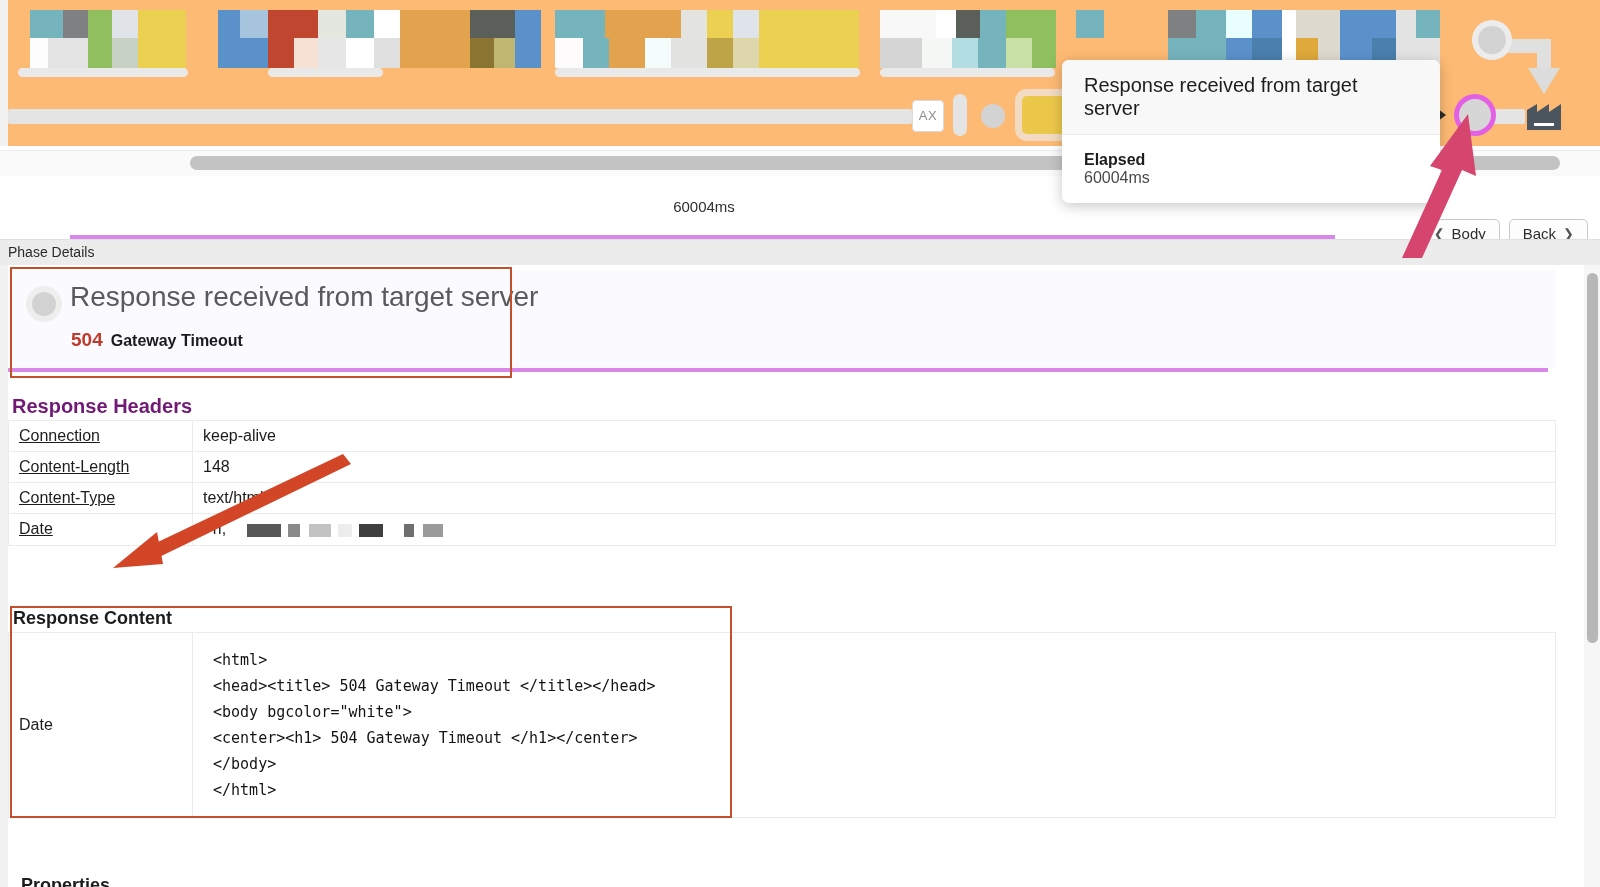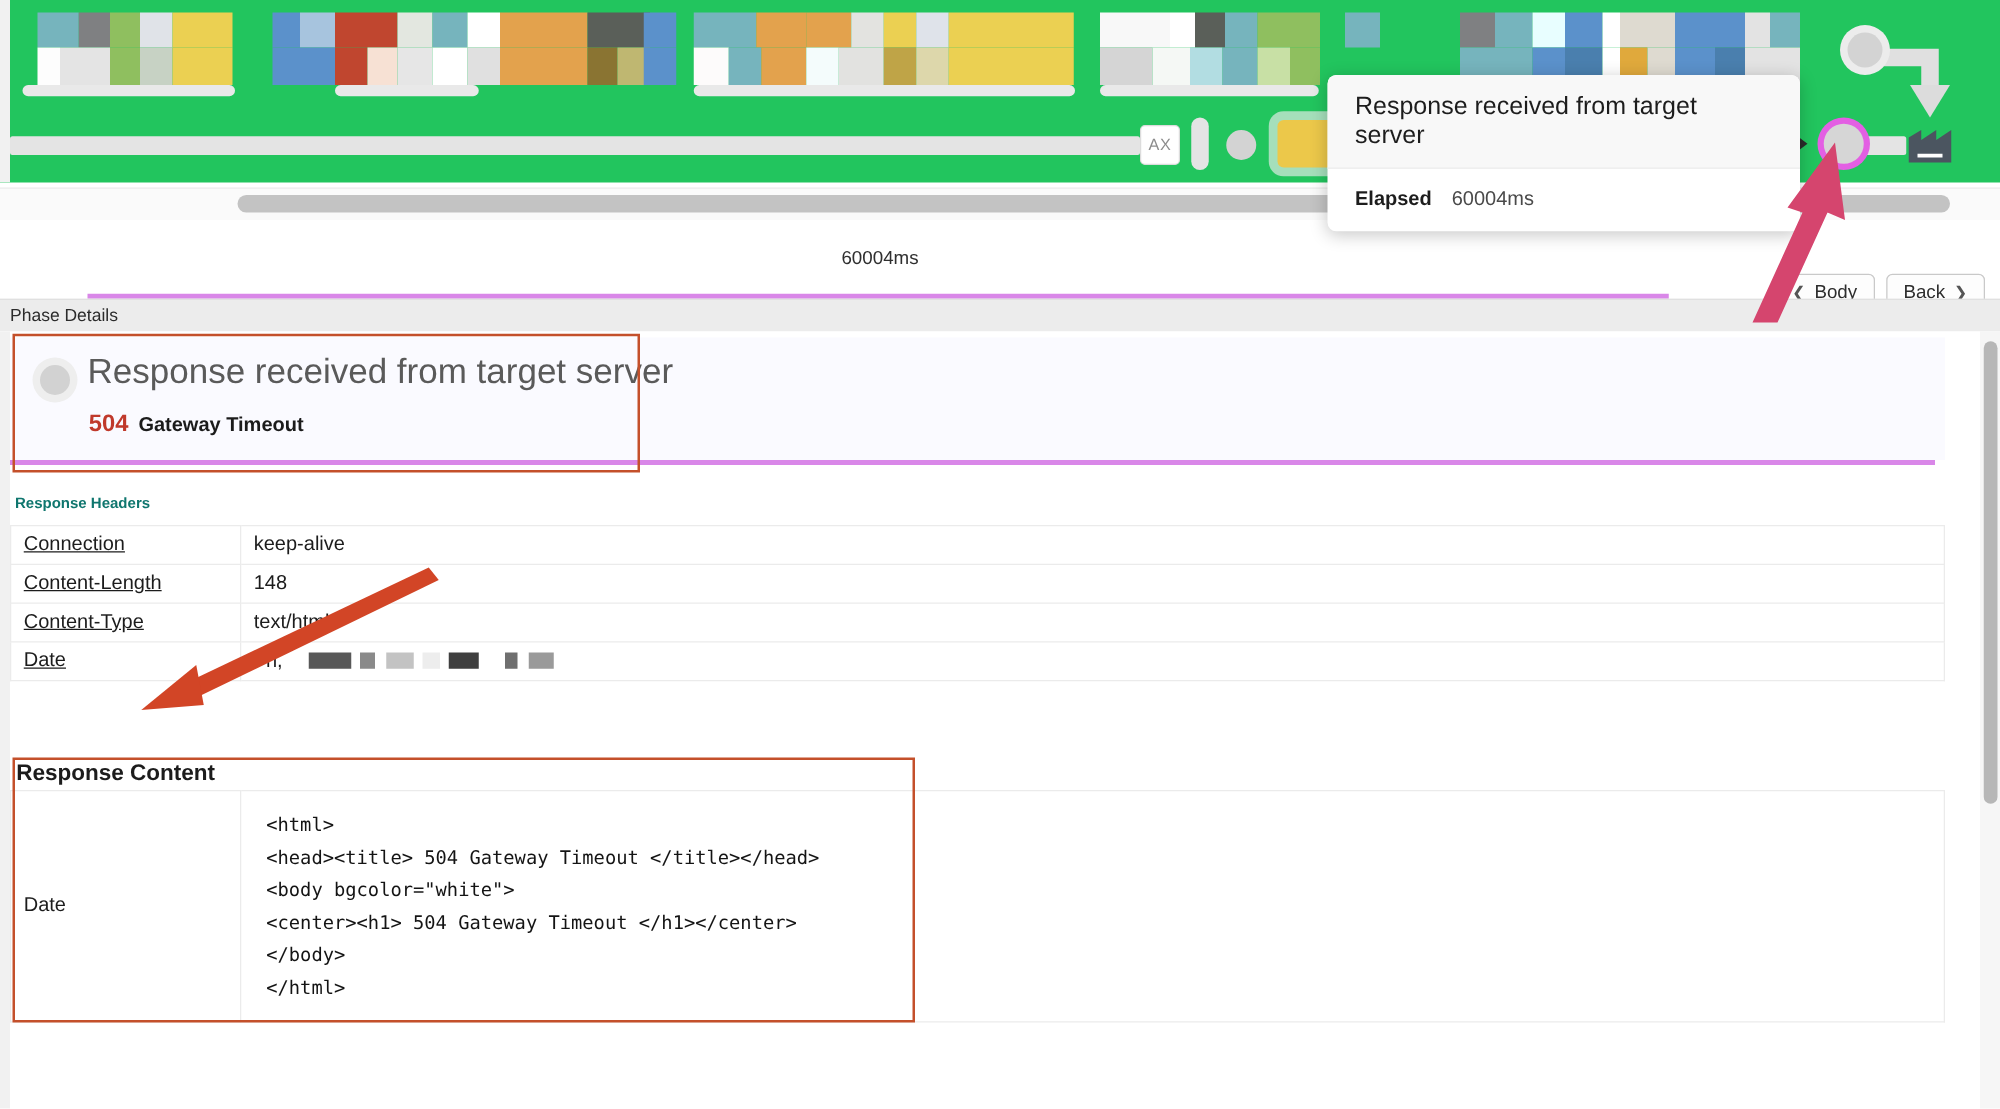--- a/index.html
+++ b/index.html
@@ -7,21 +7,21 @@
     width:1600px;height:887px;
     background:#ffffff;
     font-family:"Liberation Sans", sans-serif;
     overflow:hidden;
     position:relative;
   }
 
   
   #trace-panel{
     position:absolute;left:0;top:0;width:1600px;height:146px;
-    background:#22c55e;overflow:hidden;
+    background:#fdba74;overflow:hidden;
   }
   #trace-left-edge{
     position:absolute;left:0;top:0;width:8px;height:146px;background:#f1f1f1;
   }
 
   .node-group{position:absolute;top:10px;}
   .node-tiles{position:relative;height:58px;}
   .tile{position:absolute;}
   .node-shadow{
     position:absolute;height:9px;border-radius:5px;background:#e9e9e9;
@@ -132,21 +132,21 @@
   }
   #status-line{position:absolute;left:63px;top:59px;display:flex;align-items:baseline;gap:8px;}
   #status-code{font-size:19px;color:#c0392b;font-weight:600;}
   #status-text{font-size:16px;color:#1b1b1b;font-weight:600;}
   #magenta-underline{
     position:absolute;left:8px;top:103px;width:1540px;height:4px;background:#d987e8;
   }
 
   
   #headers-title{
-    position:absolute;left:12px;top:130px;font-size:12px;font-weight:700;color:#0f766e;
+    position:absolute;left:12px;top:130px;font-size:20px;font-weight:700;color:#701a75;
   }
   #headers-table{
     position:absolute;left:8px;top:155px;width:1548px;border-collapse:collapse;
   }
   #headers-table td{
     border:1px solid #ebebeb;font-size:16px;color:#1c1c1c;
     padding:6px 10px;height:18px;
   }
   .hdr-key{width:163px;text-decoration:underline;}
   .redact{display:inline-block;vertical-align:middle;}
@@ -186,21 +186,21 @@
   
   #tooltip{
     position:absolute;left:1062px;top:60px;width:378px;
     background:#ffffff;border-radius:7px;
     box-shadow:0 3px 14px rgba(0,0,0,.22);overflow:hidden;z-index:40;
   }
   #tooltip-head{
     padding:14px 22px;font-size:20px;color:#1d1d1d;background:#f8f8f8;
     border-bottom:1px solid #ececec;
   }
-  #tooltip-body{padding:16px 22px;display:flex;gap:16px;align-items:center;}
+  #tooltip-body{padding:16px 22px;display:flex;gap:0;align-items:flex-start;flex-direction:column;}
   #tooltip-label{font-size:16px;font-weight:700;color:#1d1d1d;}
   #tooltip-value{font-size:16px;color:#4a4a4a;}
 
   
   .annot{position:absolute;z-index:60;pointer-events:none;}
   .annot-box{position:absolute;z-index:55;pointer-events:none;}
 </style>
 </head>
 <body>
 
@@ -411,20 +411,23 @@
 &lt;head&gt;&lt;title&gt; 504 Gateway Timeout &lt;/title&gt;&lt;/head&gt;
 &lt;body bgcolor="white"&gt;
 &lt;center&gt;&lt;h1&gt; 504 Gateway Timeout &lt;/h1&gt;&lt;/center&gt;
 &lt;/body&gt;
 &lt;/html&gt;</pre>
         </td>
       </tr>
     </tbody>
   </table>
 
+  <div id="next-section">
+    <div id="next-heading">Properties</div>
+  </div>
 </div>
 
 <div id="vscroll">
   <div id="vthumb"></div>
 </div>
 
 <div id="tooltip">
   <div id="tooltip-head">Response received from target server</div>
   <div id="tooltip-body">
     <span id="tooltip-label">Elapsed</span>

